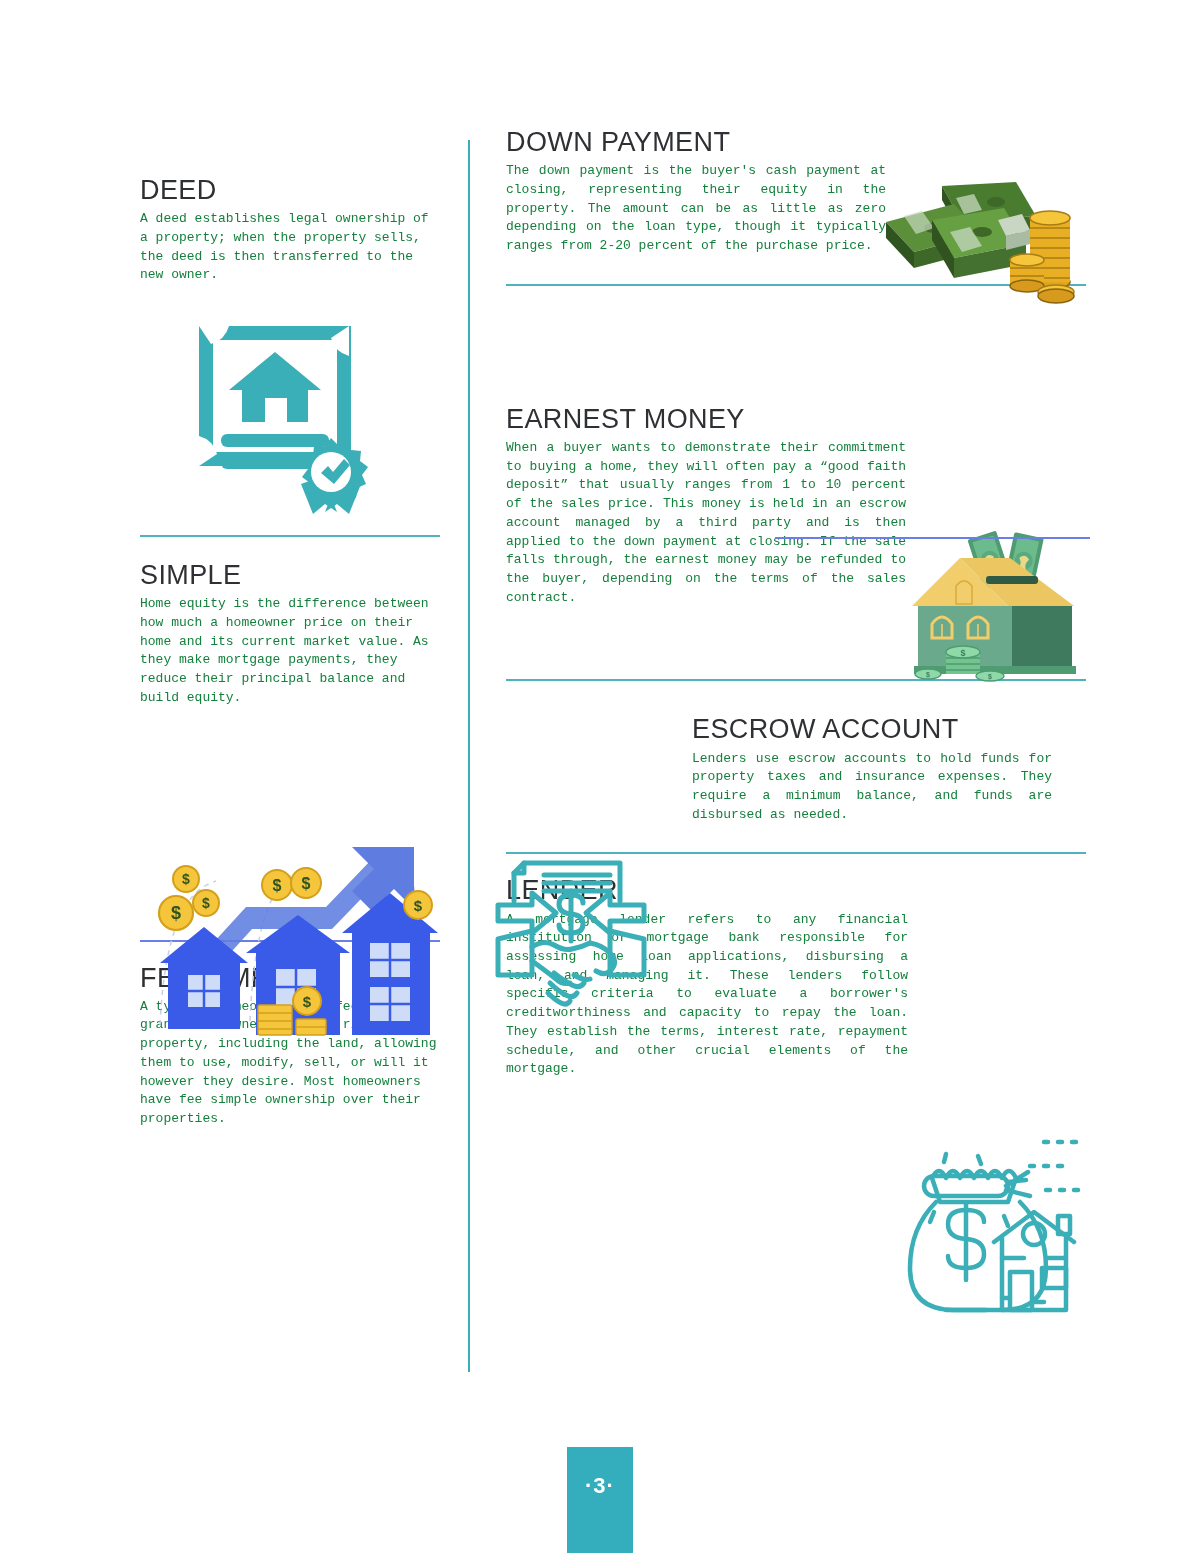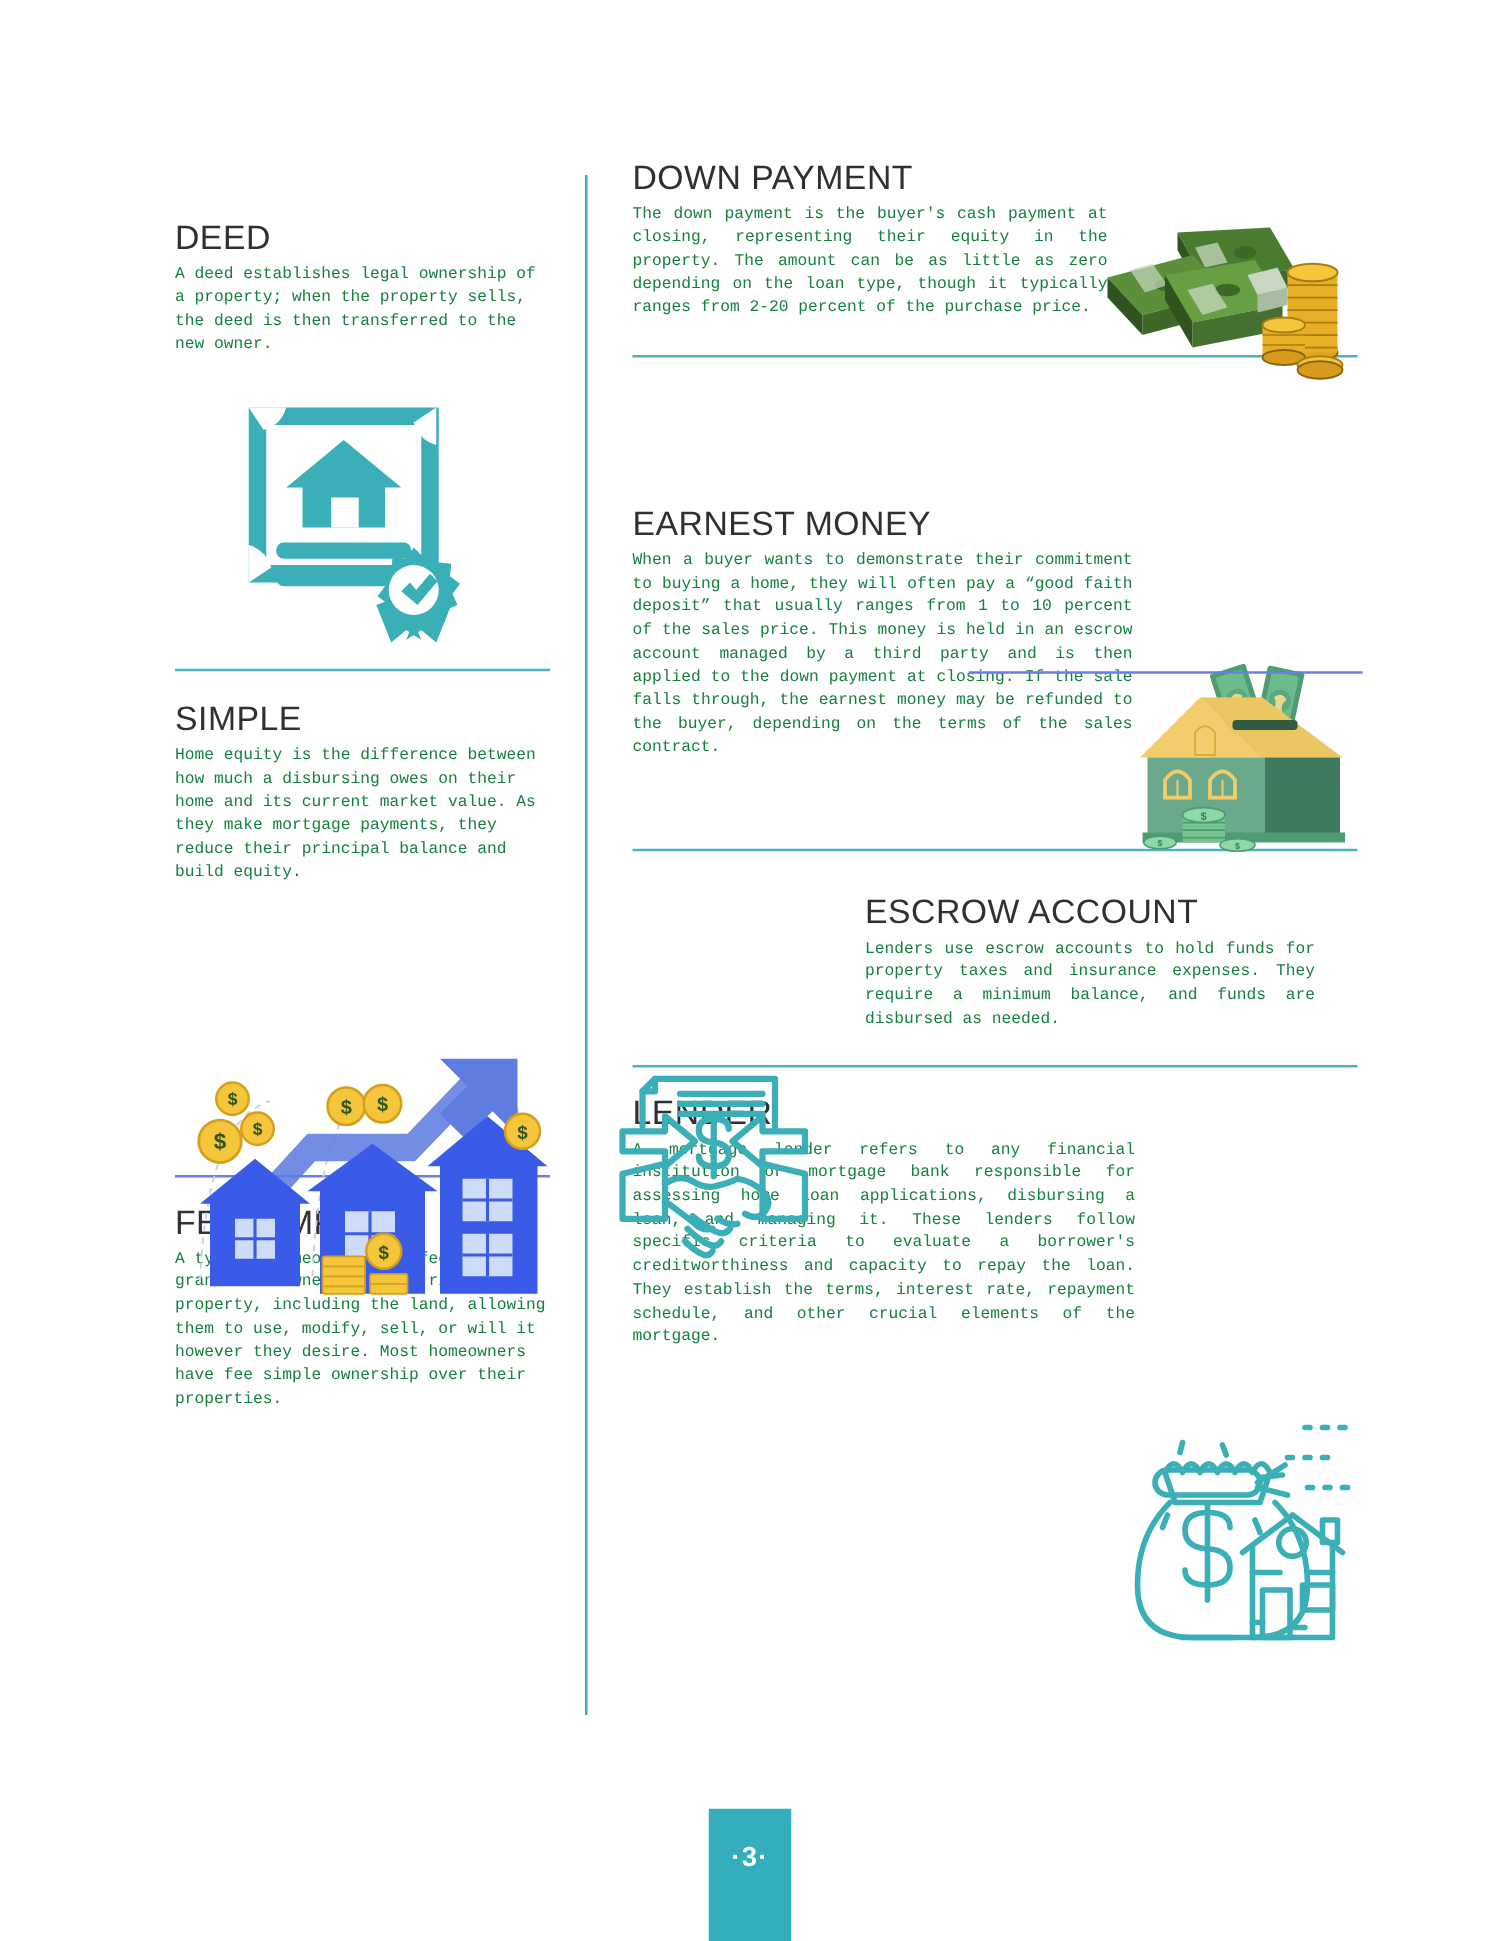--- a/index.html
+++ b/index.html
@@ -125,21 +125,21 @@
       <div class="term-title">DEED</div>
       <div class="term-body">A deed establishes legal ownership of a property; when the property sells, the deed is then transferred to the new owner.</div>
     </div>
 
     <div style="height:250px"></div>
 
     <hr class="rule teal">
 
     <div class="block" style="margin-top:24px">
       <div class="term-title">SIMPLE</div>
-      <div class="term-body">Home equity is the difference between how much a disbursing owes on their home and its current market value. As they make mortgage payments, they reduce their principal balance and build equity.</div>
+      <div class="term-body">Home equity is the difference between how much a homeowner price on their home and its current market value. As they make mortgage payments, they reduce their principal balance and build equity.</div>
     </div>
 
     <div style="height:232px"></div>
 
     <hr class="rule blue">
 
     <div class="block" style="margin-top:22px">
       <div class="term-title">FEE SIMPLE</div>
       <div class="term-body">A type of homeownership, fee simple grants the owner the full rights to a property, including the land, allowing them to use, modify, sell, or will it however they desire. Most homeowners have fee simple ownership over their properties.</div>
     </div>

